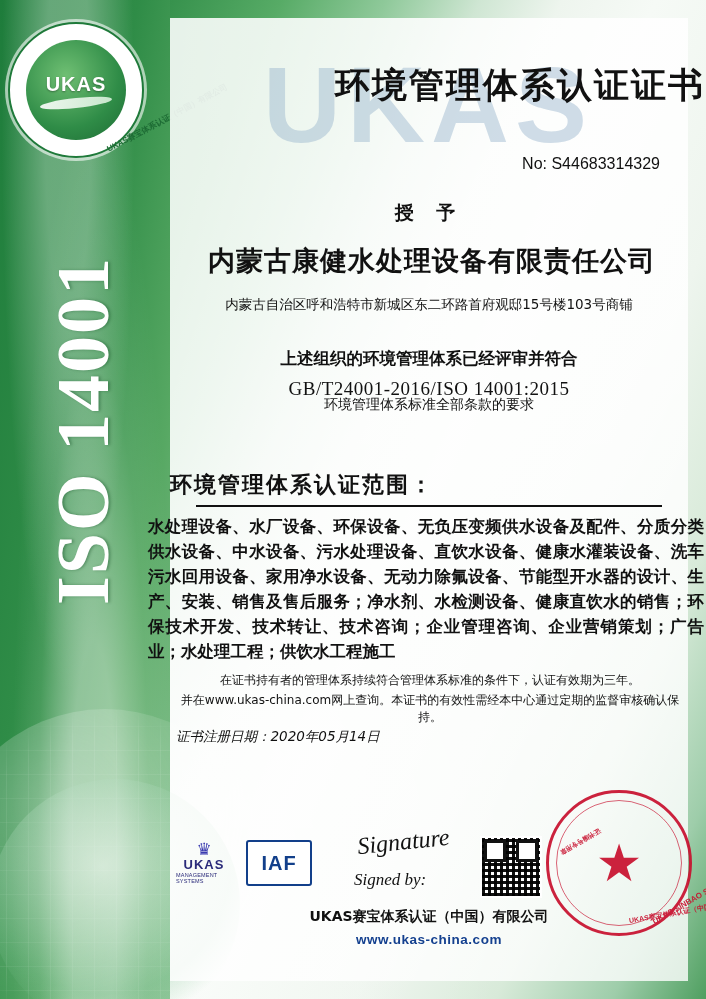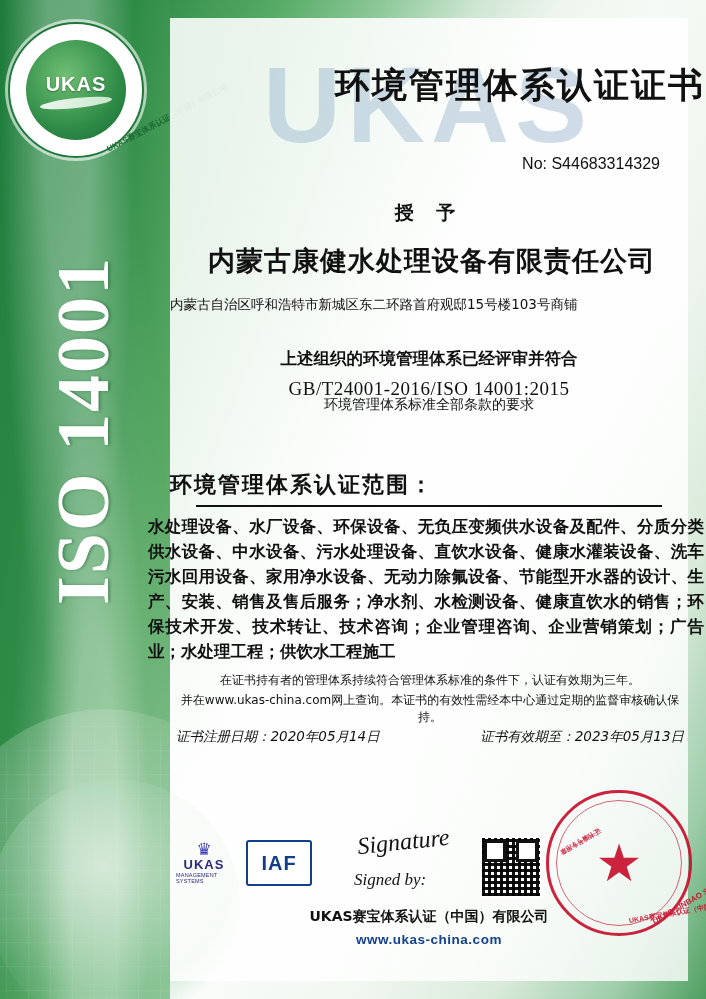--- a/index.html
+++ b/index.html
@@ -114,21 +114,21 @@
   }
   .grant{
     position:absolute;left:170px;top:200px;width:518px;text-align:center;
     font-family:"DejaVu Sans", sans-serif;font-weight:bold;font-size:19px;letter-spacing:8px;color:#111;
   }
   .company{
     position:absolute;left:170px;top:243px;width:450px;text-align:center;
     font-family:Liberation Mono, monospace;font-weight:bold;font-size:27px;letter-spacing:1px;color:#111;margin-left:37px;
   }
   .address{
-    position:absolute;left:170px;top:296px;width:518px;
+    position:absolute;left:170px;top:296px;width:518px;text-align:center;
     font-family:"DejaVu Sans", sans-serif;font-size:13.5px;color:#111;
   }
   .stmt{
     position:absolute;left:170px;width:518px;text-align:center;color:#111;
   }
   .stmt1{top:348px;font-family:Liberation Sans, sans-serif;font-weight:bold;font-size:16.5px;}
   .stmt2{top:378px;font-family:"Liberation Serif", serif;font-size:19px;letter-spacing:.5px;}
   .stmt3{top:396px;font-family:"DejaVu Sans", sans-serif;font-size:14px;}
   .scope-title{
     position:absolute;left:170px;top:470px;width:518px;
@@ -280,23 +280,20 @@
   <div class="scope-rule"></div>
   <div class="scope-body">水处理设备、水厂设备、环保设备、无负压变频供水设备及配件、分质分类供水设备、中水设备、污水处理设备、直饮水设备、健康水灌装设备、洗车污水回用设备、家用净水设备、无动力除氟设备、节能型开水器的设计、生产、安装、销售及售后服务；净水剂、水检测设备、健康直饮水的销售；环保技术开发、技术转让、技术咨询；企业管理咨询、企业营销策划；广告业；水处理工程；供饮水工程施工</div>
 
   <div class="note note2">并在www.ukas-china.com网上查询。本证书的有效性需经本中心通过定期的监督审核确认保持。</div>
   <div class="note note1">在证书持有者的管理体系持续符合管理体系标准的条件下，认证有效期为三年。</div>
 
   <div class="dates">
     <div>
       <span>证书注册日期：</span><span>2020年05月14日</span>
     </div>
-    <div>
-      <span>证书有效期至：</span><span>2023年05月13日</span>
-    </div>
   </div>
 
   <div class="logos">
     <div class="ukas-mini">
       <div class="crown">♛</div>
       <div class="nm">UKAS</div>
       <div class="sub">MANAGEMENT SYSTEMS</div>
     </div>
     <div class="iaf-mini">IAF</div>
   </div>

